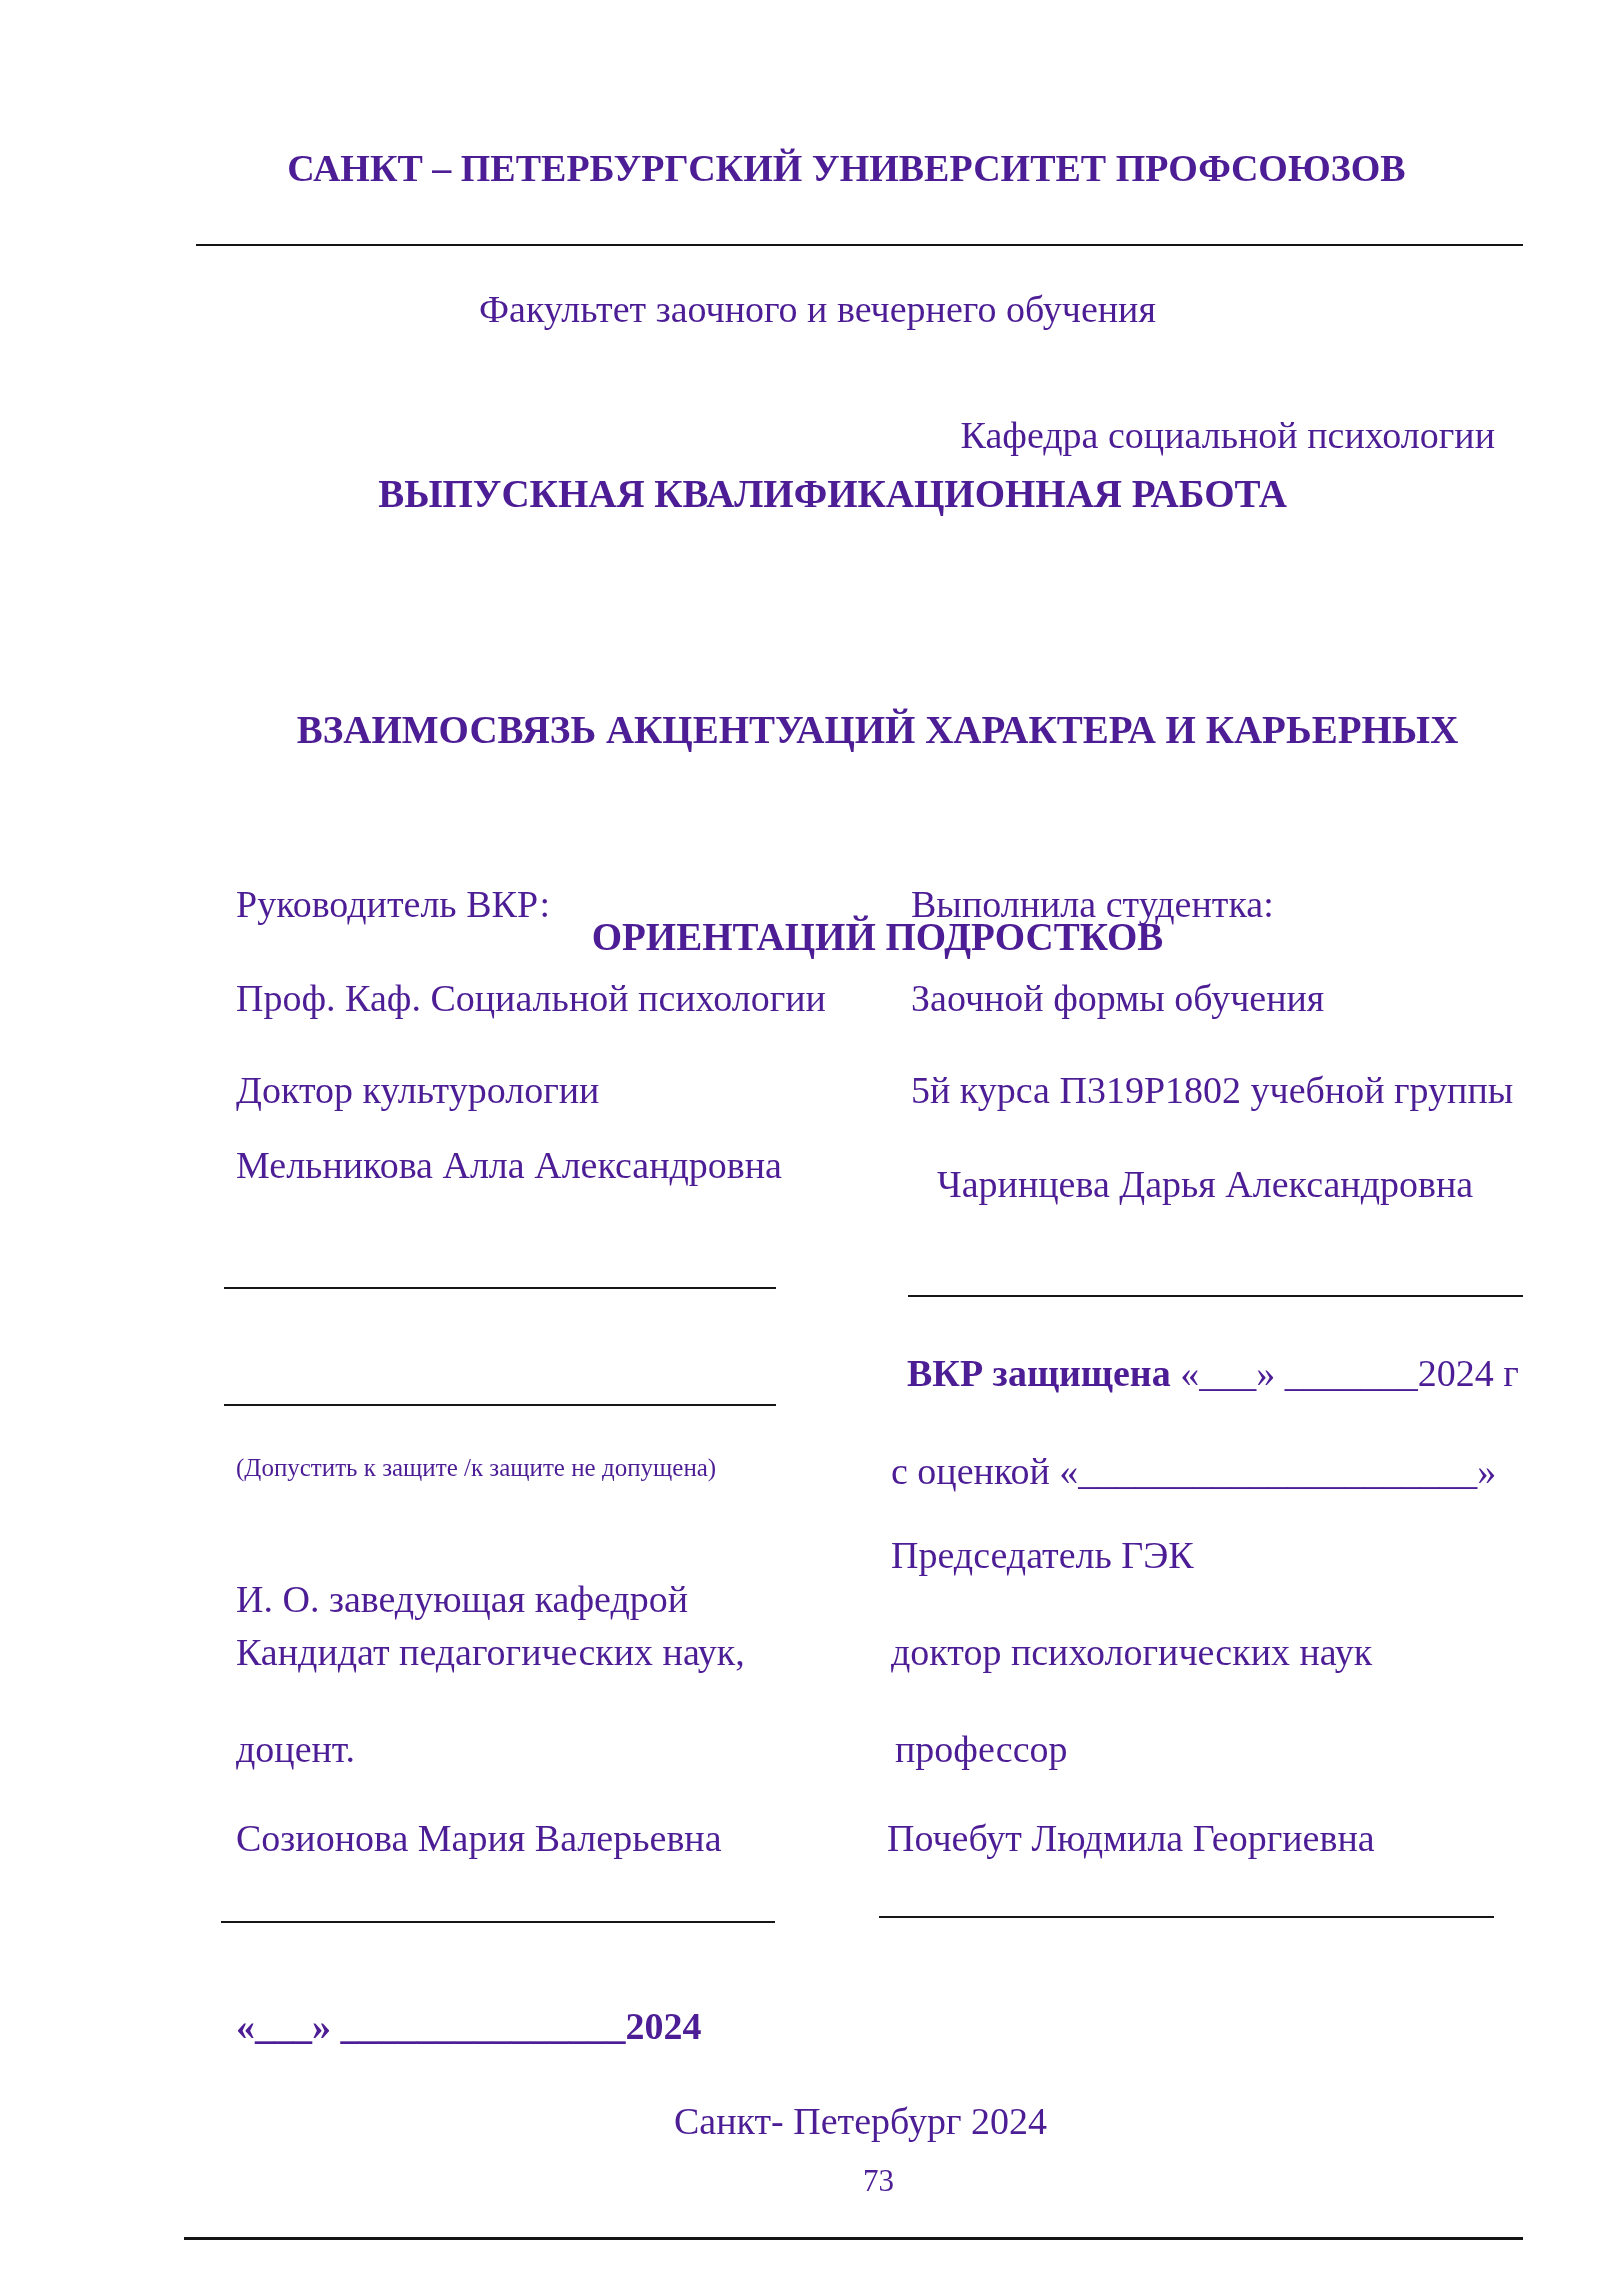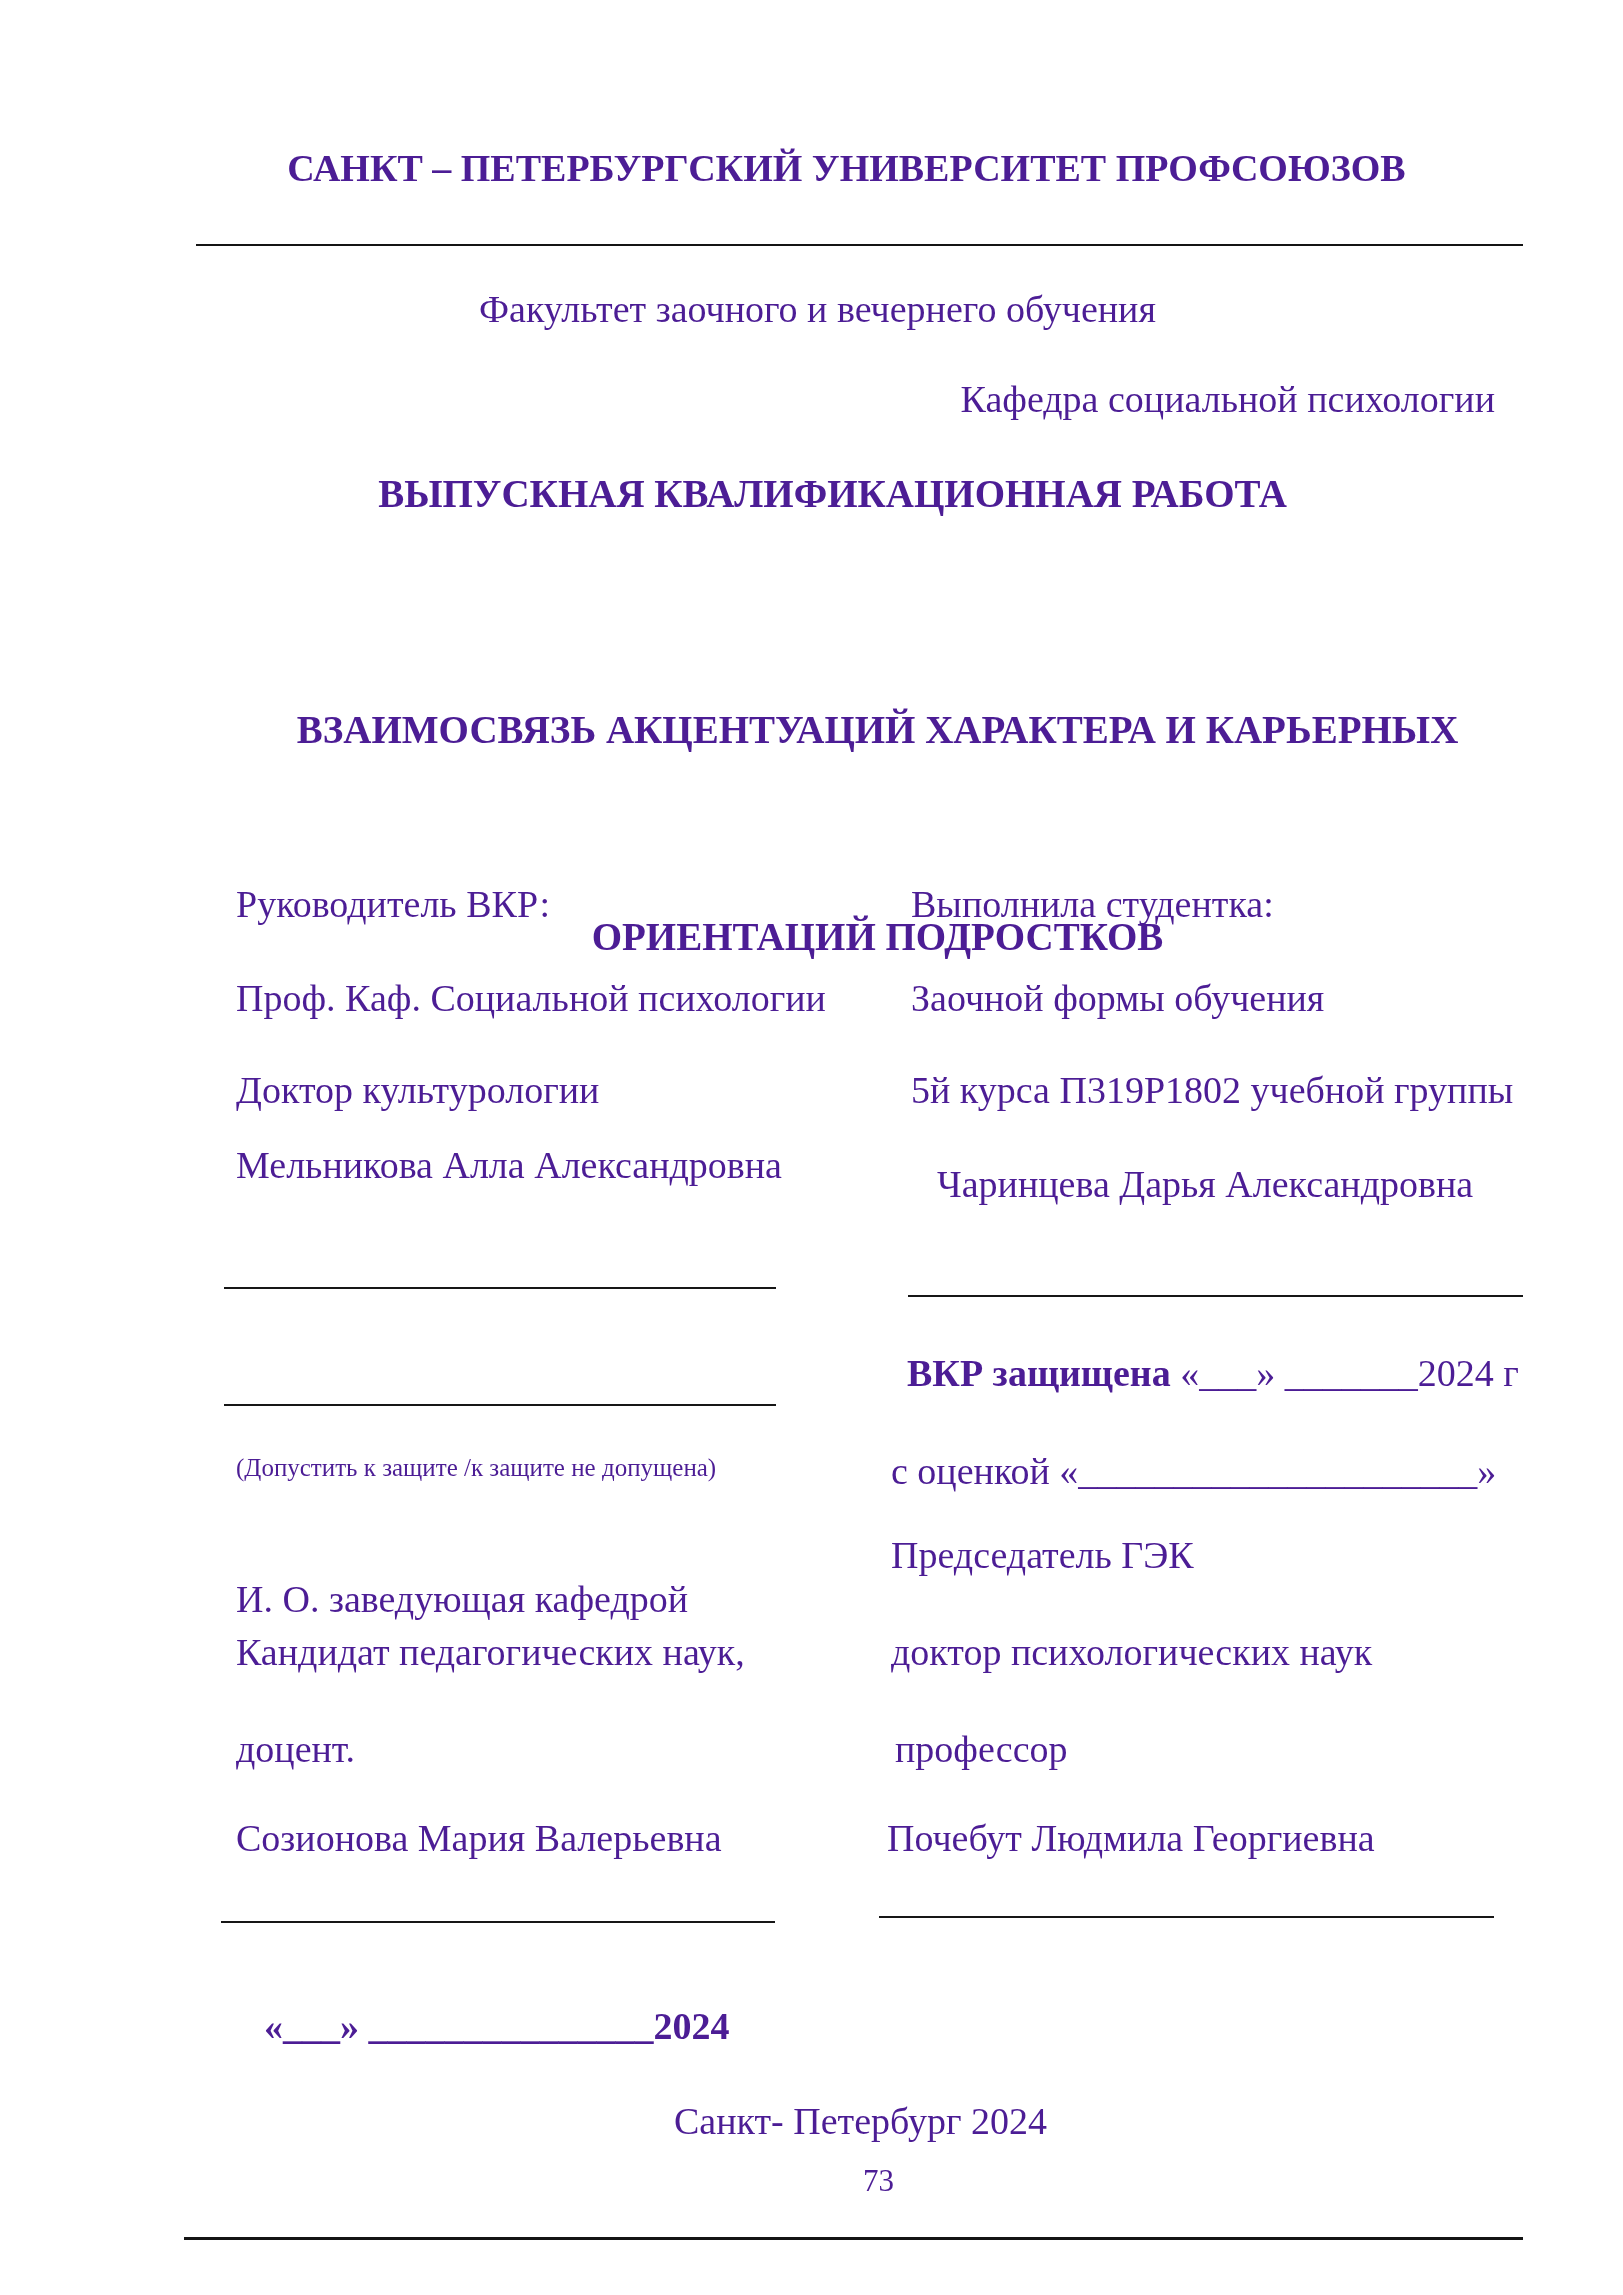--- a/index.html
+++ b/index.html
@@ -17,21 +17,21 @@
     overflow: hidden;
   }
   .txt {
     position: absolute;
     font-size: 38px;
     line-height: 1.25;
     white-space: pre;
     color: #4c1d95;
   }
   .center-box { text-align: center; white-space: pre; }
-  .right-box  { text-align: right; }
+  .right-box  { text-align: right; margin-top: 36px; }
   .bold { font-weight: bold; }
   .small { font-size: 25px; }
   .heading { font-size: 39px; font-weight: bold; }
   .rule {
     position: absolute;
     background: #141414;
   }
   .sig-line {
     position: absolute;
     height: 0;
@@ -89,21 +89,21 @@
 
   <div class="txt" style="top:1726px; left:236px;">доцент.</div>
   <div class="txt" style="top:1726px; left:895px;">профессор</div>
 
   <div class="txt" style="top:1815px; left:236px;">Созионова Мария Валерьевна</div>
   <div class="txt" style="top:1815px; left:887px;">Почебут Людмила Георгиевна</div>
 
   <div class="sig-line" style="top:1921px; left:221px; width:554px;"></div>
   <div class="sig-line" style="top:1916px; left:879px; width:615px;"></div>
 
-  <div class="txt bold" style="top:2003px; left:236px;margin-left:28px;">«___» _______________2024</div>
+  <div class="txt bold" style="top:2003px; left:236px;">«___» _______________2024</div>
 
   <div class="txt center-box" style="top:2098px; left:197px; width:1327px;">Санкт- Петербург 2024</div>
 
   <div class="txt center-box" style="top:2162px; left:215px; width:1327px; font-size:31px;">73</div>
 
   <div class="rule" style="top:2237px; left:184px; width:1339px; height:3.1px;"></div>
 
 </div>
 
 

